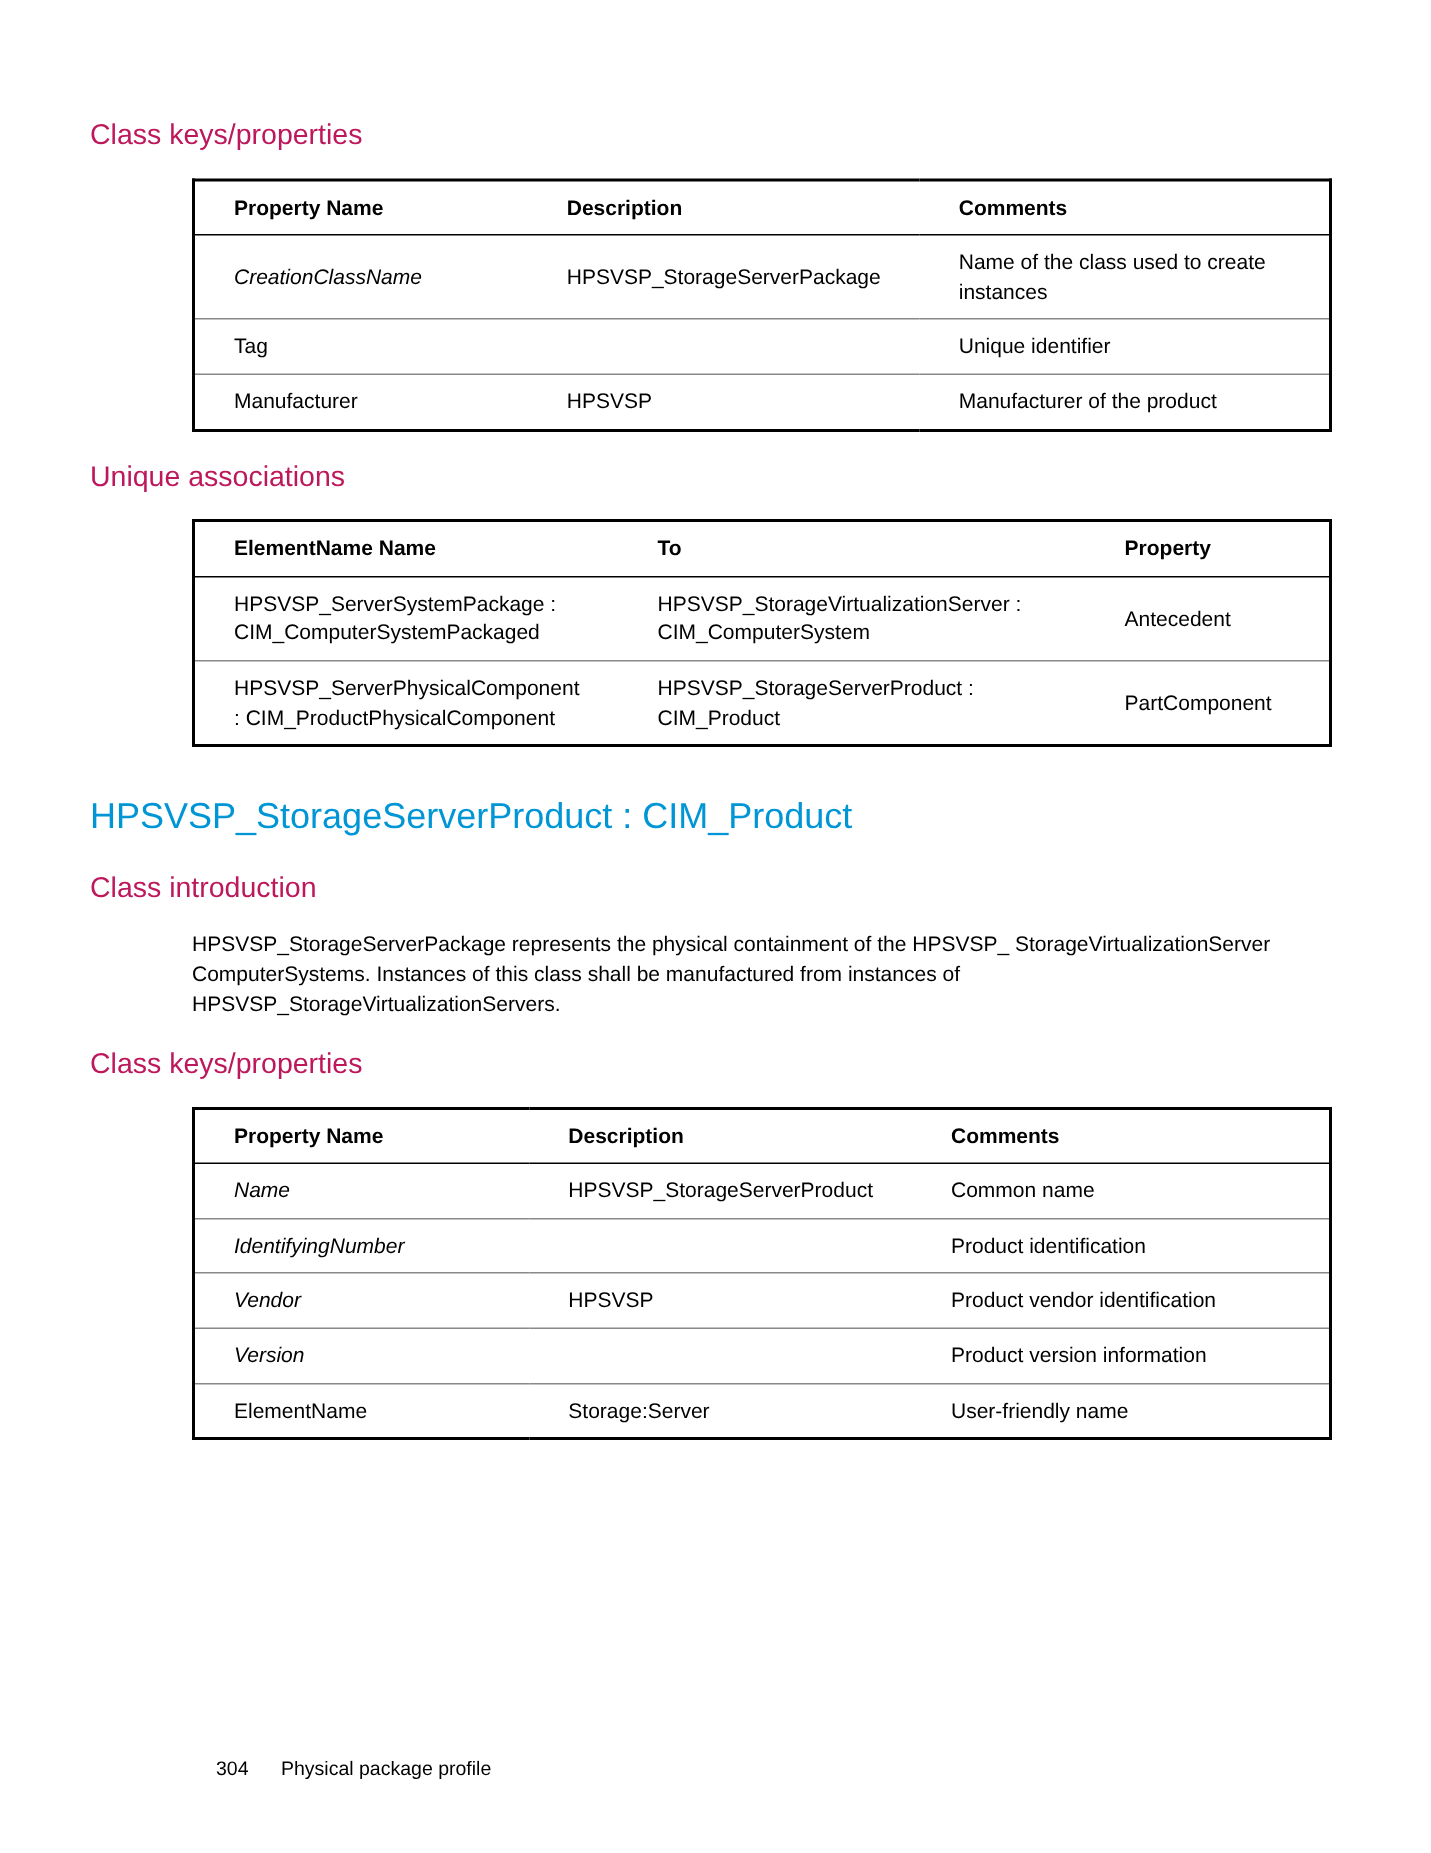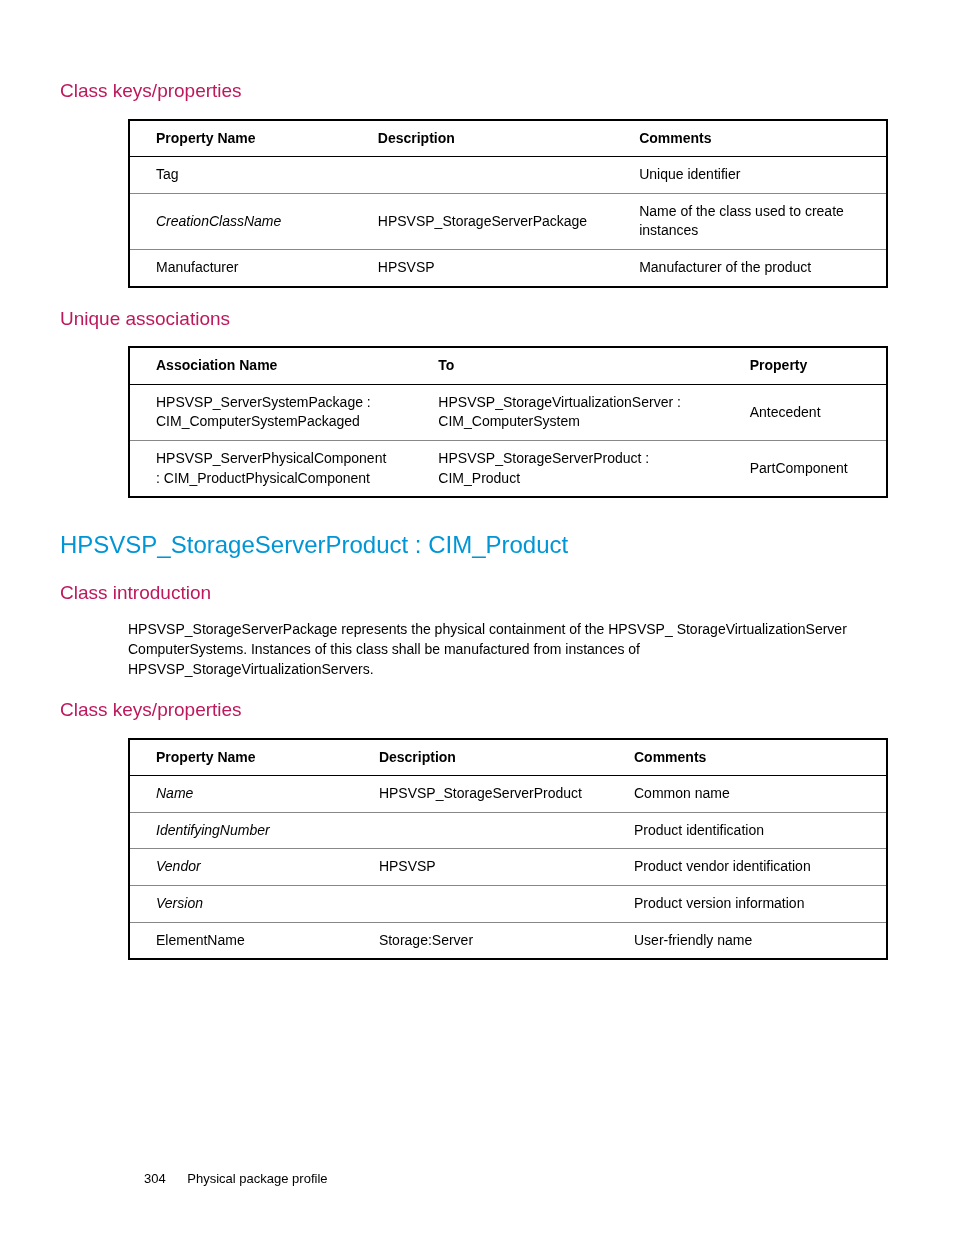--- a/index.html
+++ b/index.html
@@ -70,47 +70,47 @@
     </colgroup>
   <thead>
       <tr>
     <th>Property Name</th>
     <th>Description</th>
     <th>Comments</th>
   </tr>
     </thead>
   <tbody id="tb-keys1">
       <tr>
+        <td class="italic">CreationClassName</td>
+        <td>HPSVSP_StorageServerPackage</td>
+        <td>Name of the class used to create instances</td>
+      </tr>
+      <tr>
         <td>Tag</td>
         <td></td>
         <td>Unique identifier</td>
-      </tr>
-      <tr>
-        <td class="italic">CreationClassName</td>
-        <td>HPSVSP_StorageServerPackage</td>
-        <td>Name of the class used to create instances</td>
       </tr>
       <tr>
         <td>Manufacturer</td>
         <td>HPSVSP</td>
         <td>Manufacturer of the product</td>
       </tr>
     </tbody>
 </table>
 
 <h2 class="section">Unique associations</h2>
 <table>
   <colgroup>
       <col style="width:36%">
       <col style="width:42%">
       <col style="width:22%">
     </colgroup>
   <thead>
       <tr>
-    <th>Association Name</th>
+    <th>ElementName Name</th>
     <th>To</th>
     <th>Property</th>
   </tr>
     </thead>
   <tbody id="tb-assoc">
       <tr>
         <td>HPSVSP_ServerSystemPackage : CIM_ComputerSystemPackaged</td>
         <td>HPSVSP_StorageVirtualizationServer : CIM_ComputerSystem</td>
         <td>Antecedent</td>
       </tr>

